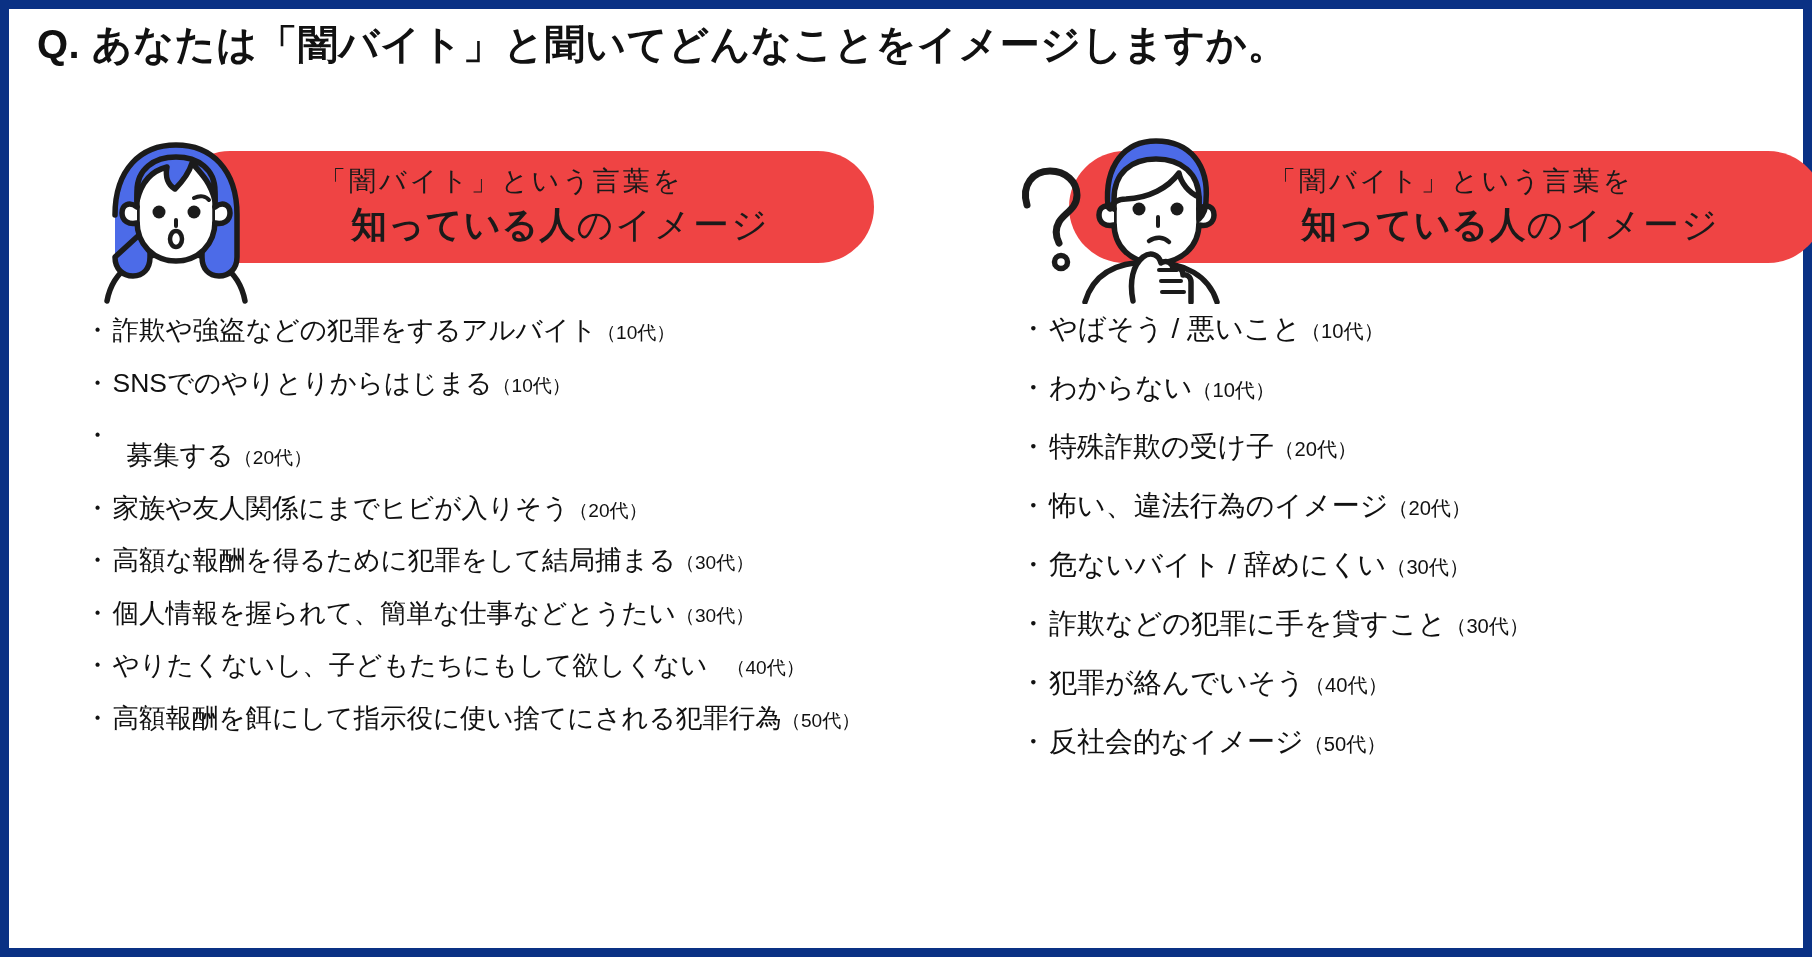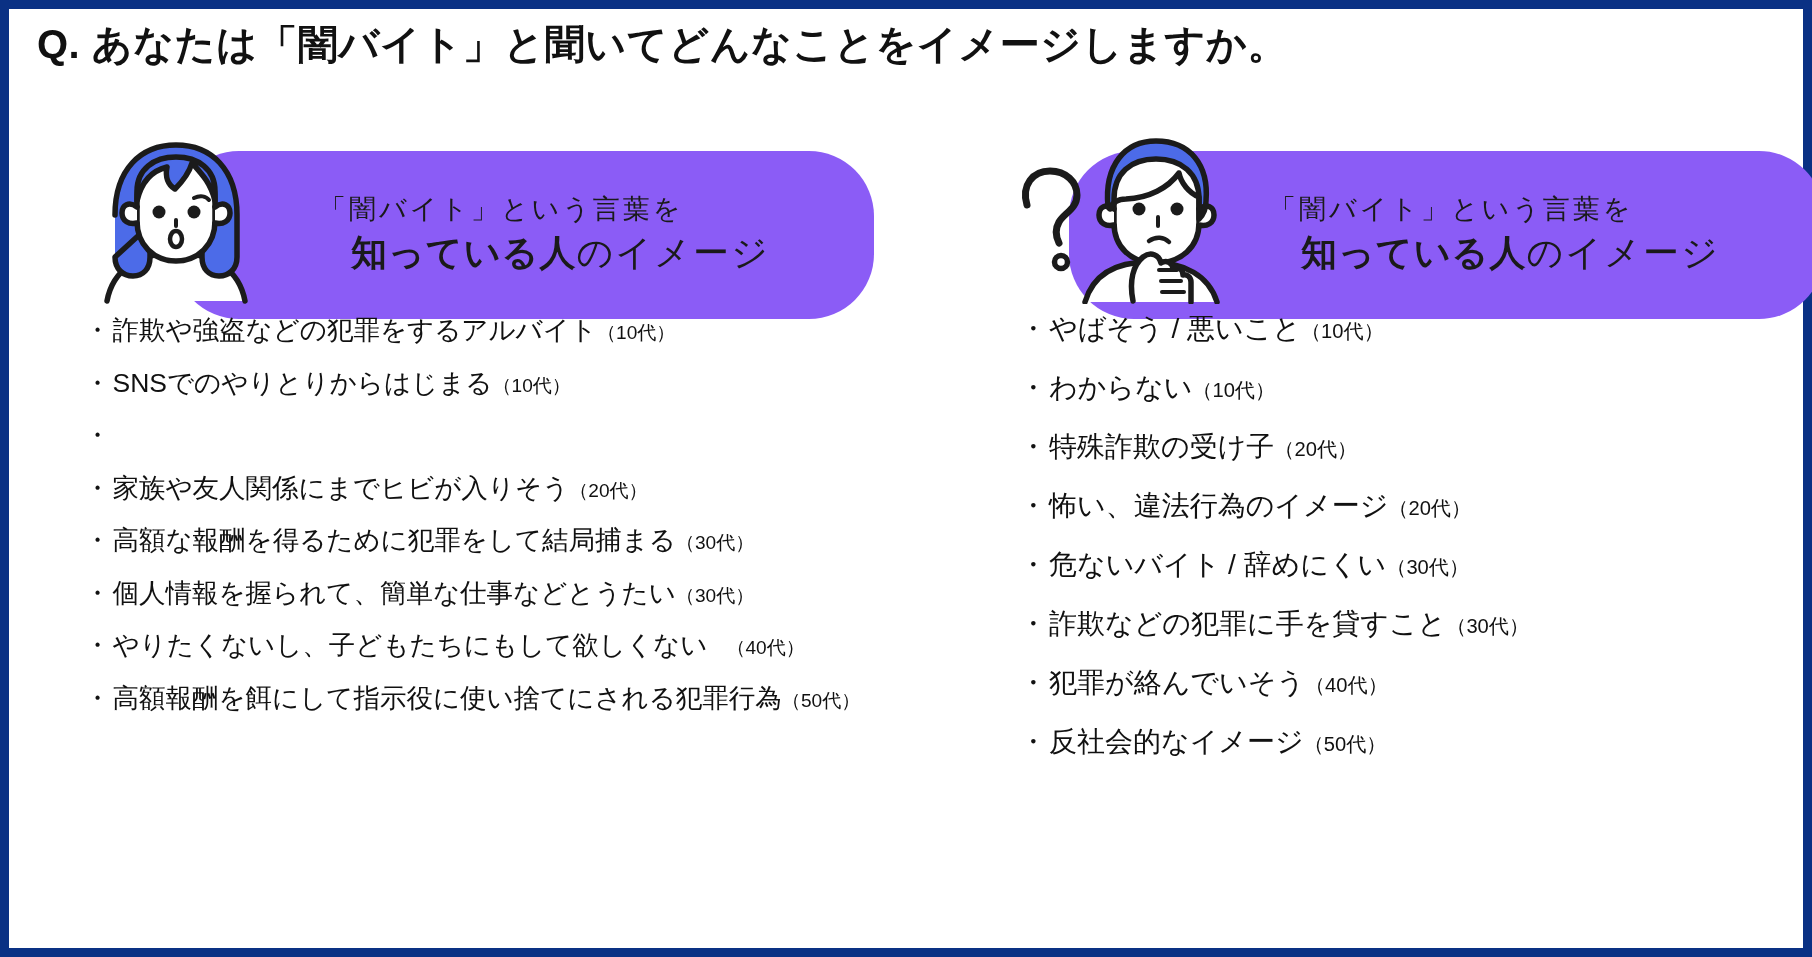--- a/index.html
+++ b/index.html
@@ -32,23 +32,23 @@
   }
   
   .col{position:absolute;top:120px;}
   .col-left{left:70px;width:820px;}
   .col-right{left:1000px;width:780px;}
 
   
   .header{position:relative;height:175px;}
   .badge{
     position:absolute;
-    height:168px;
+    height:112px;
     border-radius:65px;
-    background:#8b5cf6;
+    background:#ef4444;
     box-sizing:border-box;
     display:flex;
     flex-direction:column;
     justify-content:center;
   }
   .badge-left{left:95px;top:22px;width:700px;padding-left:145px;}
   .badge-right{left:60px;top:22px;width:755px;padding-left:200px;}
   .badge-line1{
     font-size:27px;color:#1a1a1a;letter-spacing:3px;
     line-height:1.35;white-space:nowrap;
@@ -135,21 +135,21 @@
         <div class="item">
             <span class="bullet">・</span>
             <span class="item-body"><span class="item-text">詐欺や強盗などの犯罪をするアルバイト</span><span class="item-age">（10代）</span></span>
           </div>
         <div class="item">
             <span class="bullet">・</span>
             <span class="item-body"><span class="item-text">SNSでのやりとりからはじまる</span><span class="item-age">（10代）</span></span>
           </div>
         <div class="item">
             <span class="bullet">・</span>
-            <span class="item-body"></span>
+            <span class="item-body"><span class="item-cont"><span>募集する</span><span class="item-age">（20代）</span></span></span>
           </div>
         <div class="item">
             <span class="bullet">・</span>
             <span class="item-body"><span class="item-text">家族や友人関係にまでヒビが入りそう</span><span class="item-age">（20代）</span></span>
           </div>
         <div class="item">
             <span class="bullet">・</span>
             <span class="item-body"><span class="item-text">高額な報酬を得るために犯罪をして結局捕まる</span><span class="item-age">（30代）</span></span>
           </div>
         <div class="item">

